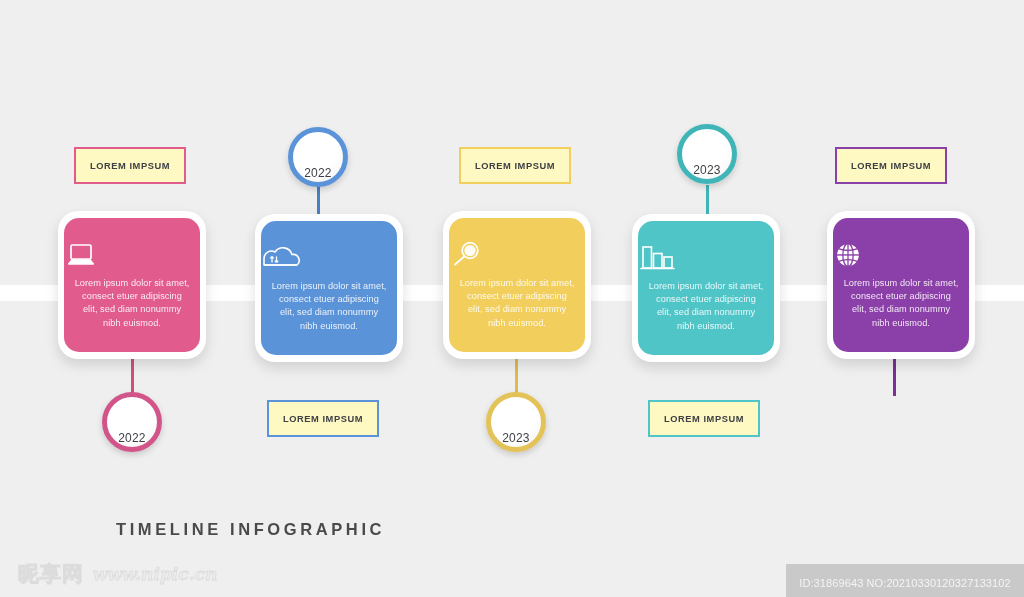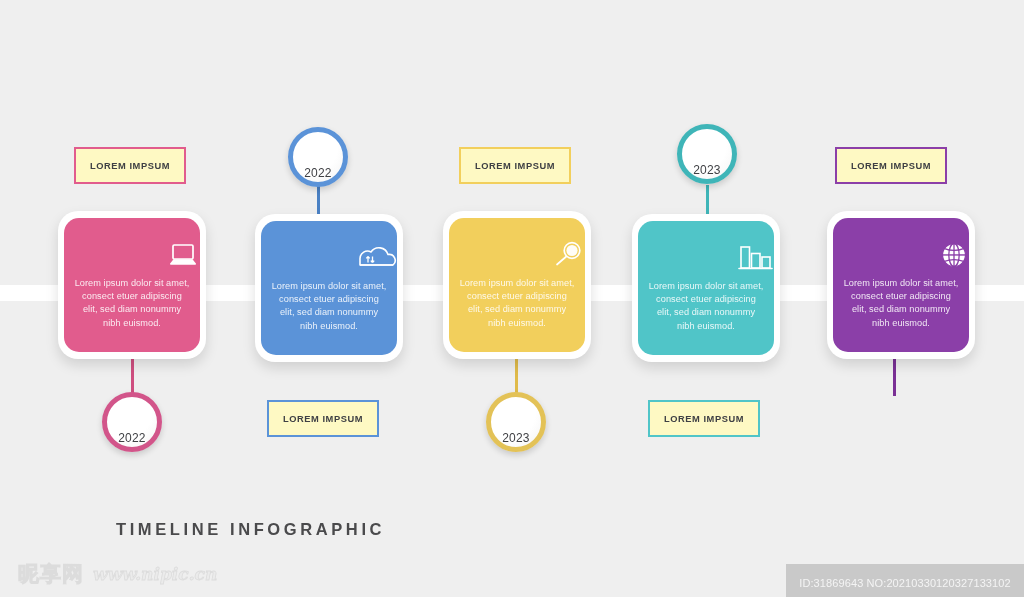--- a/index.html
+++ b/index.html
@@ -99,21 +99,21 @@
     display: flex;
     align-items: center;
     justify-content: center;
   }
   .card-inner {
     width: 136px;
     height: 134px;
     border-radius: 15px;
     display: flex;
     flex-direction: column;
-    align-items: flex-end;
+    align-items: flex-start;
     justify-content: flex-start;
     padding-top: 19px;
     overflow: hidden;
   }
   .card-icon {
     height: 36px;
     display: flex;
     align-items: center;
     justify-content: center;
     margin-bottom: 4px;

